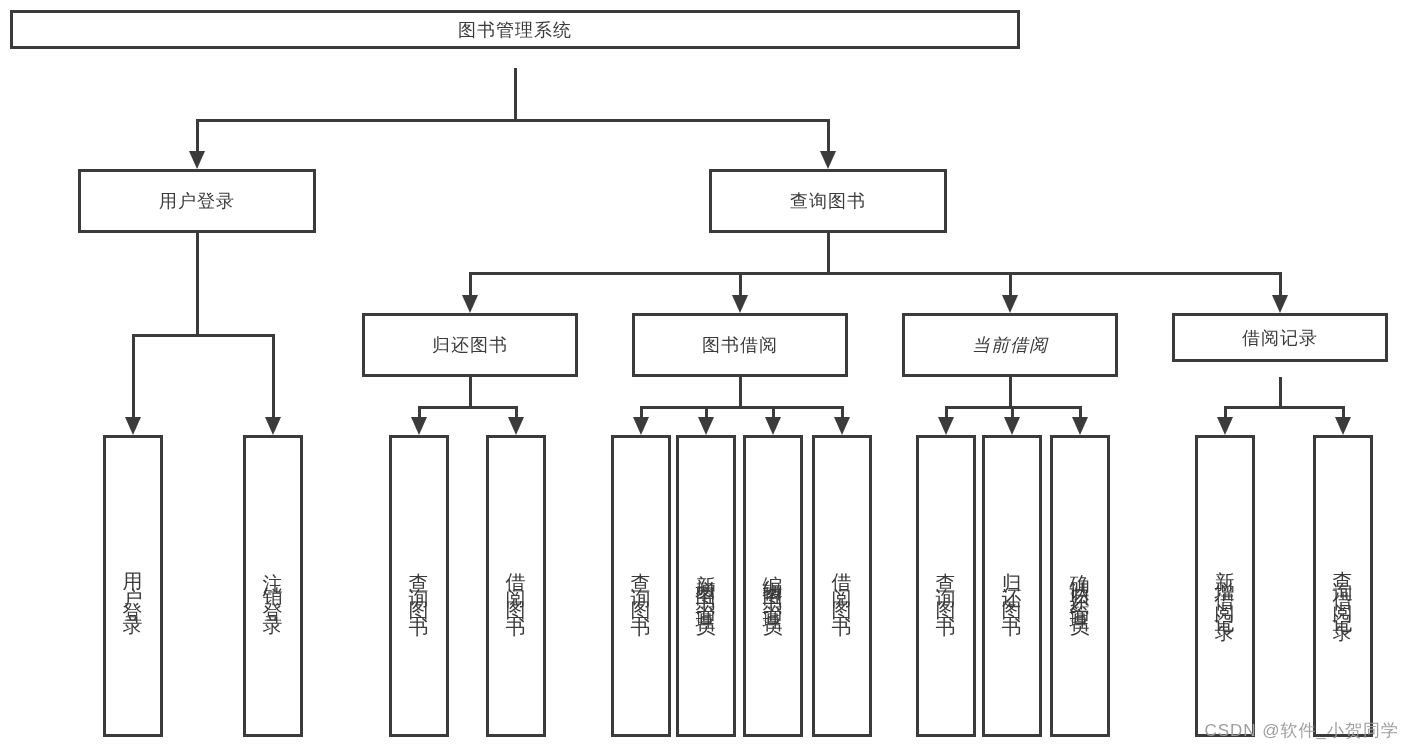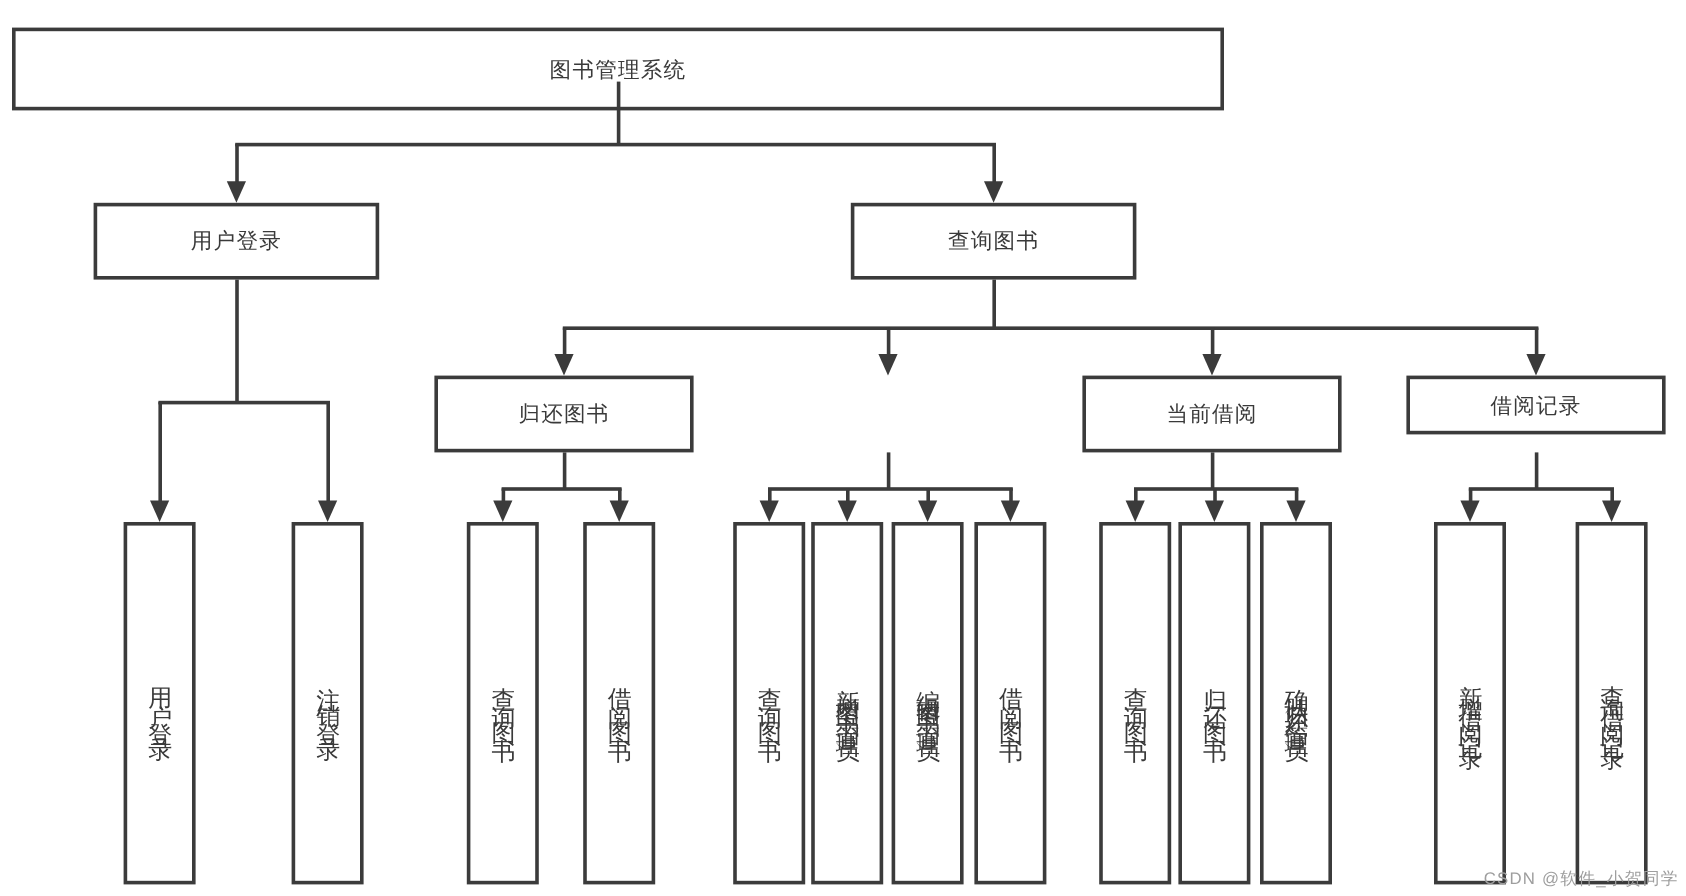--- a/index.html
+++ b/index.html
@@ -47,44 +47,47 @@
   .arrow{
     position:absolute;width:0;height:0;
     border-left:8px solid transparent;
     border-right:8px solid transparent;
     border-top:18px solid var(--line);
   }
   .watermark{
     position:absolute;
     right:6px;bottom:5px;
     color:var(--wm);
-    font-size:14px;
+    font-size:17px;
     letter-spacing:1px;
   }
 </style>
 </head>
 <body>
 
 <div class="canvas">
 
-  <div class="box" style="left:10px;top:23px;width:1010px;height:69px;">
+  <div class="box" style="left:10px;top:10px;width:1010px;height:39px;">
     <span>图书管理系统</span>
   </div>
 
   <div class="box" style="left:78px;top:169px;width:238px;height:64px;">
     <span>用户登录</span>
   </div>
   <div class="box" style="left:709px;top:169px;width:238px;height:64px;">
     <span>查询图书</span>
   </div>
 
   <div class="box" style="left:362px;top:313px;width:216px;height:64px;">
     <span>归还图书</span>
   </div>
-  <div class="box" style="left:902px;top:313px;width:216px;height:64px;">
+  <div class="box" style="left:632px;top:313px;width:216px;height:64px;">
+    <span>图书借阅</span>
+  </div>
+  <div class="box" style="left:902px;top:313px;width:216px;height:64px;font-style:italic;">
     <span>当前借阅</span>
   </div>
   <div class="box" style="left:1172px;top:313px;width:216px;height:49px;">
     <span>借阅记录</span>
   </div>
 
   <div class="vbox" style="left:103px;top:435px;width:60px;height:302px;">
     <span class="vlabel ls-short">用户登录</span>
   </div>
   <div class="vbox" style="left:243px;top:435px;width:60px;height:302px;">

